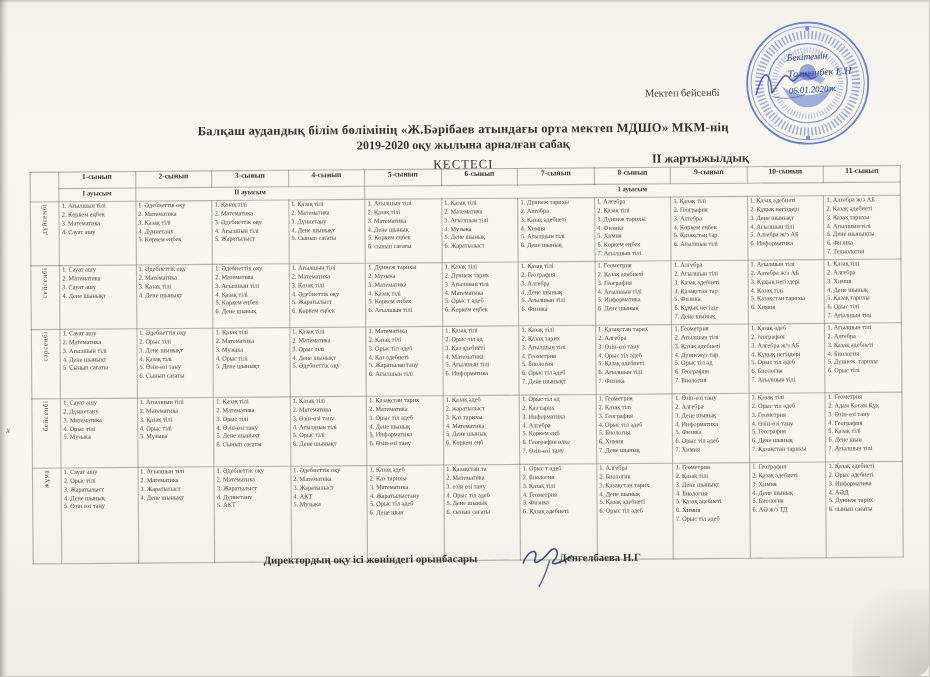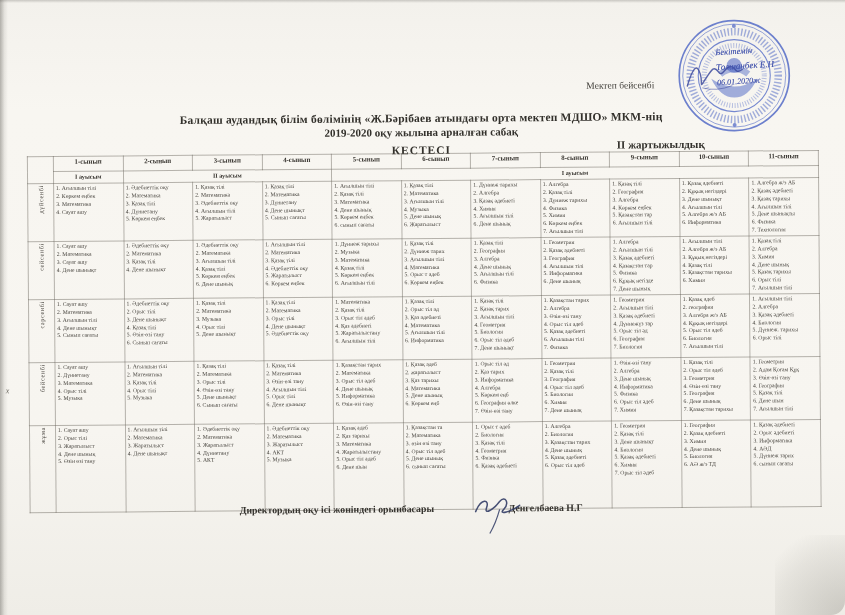--- a/index.html
+++ b/index.html
@@ -39,22 +39,22 @@
     font-size:9px;line-height:15px;white-space:nowrap;
     text-shadow:0 0 .5px rgba(68,85,173,.6);
   }
   .approve-note .l1{font-size:8.5px;}
   .approve-note .l3{font-size:8px;}
 
   .titles{position:absolute;left:0;top:112px;width:845px;text-align:center;color:#33312c;}
   .title1{font-size:11.5px;font-weight:bold;letter-spacing:.2px;}
   .title2{font-size:11px;font-weight:bold;margin-top:2px;}
   .title-row{position:relative;height:14px;margin-top:2px;}
-  .title3{font-size:11.5px;font-weight:bold;letter-spacing:1px;}
-  .semester{position:absolute;left:618px;top:0;font-size:11px;font-weight:bold;}
+  .title3{font-size:11.5px;font-weight:normal;letter-spacing:1px;}
+  .semester{position:absolute;left:594px;top:0;font-size:11px;font-weight:bold;}
 
   
   table.sched{
     position:absolute;left:28px;top:153px;width:792px;
     border-collapse:collapse;table-layout:fixed;
     color:#47443e;
   }
   table.sched col.daycol{width:26px;}
   table.sched th,table.sched td{
     border:1px solid rgba(100,96,86,.45);

